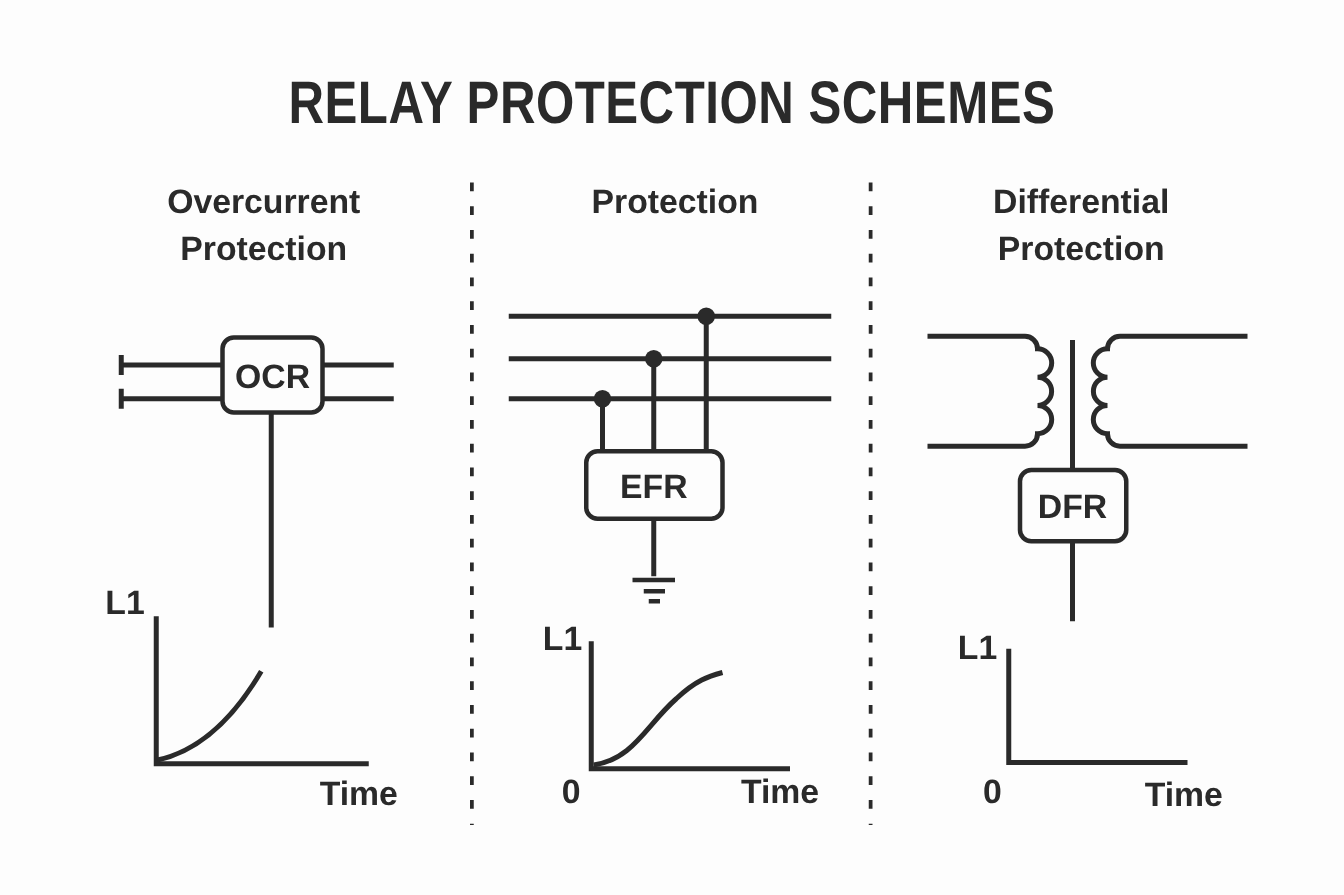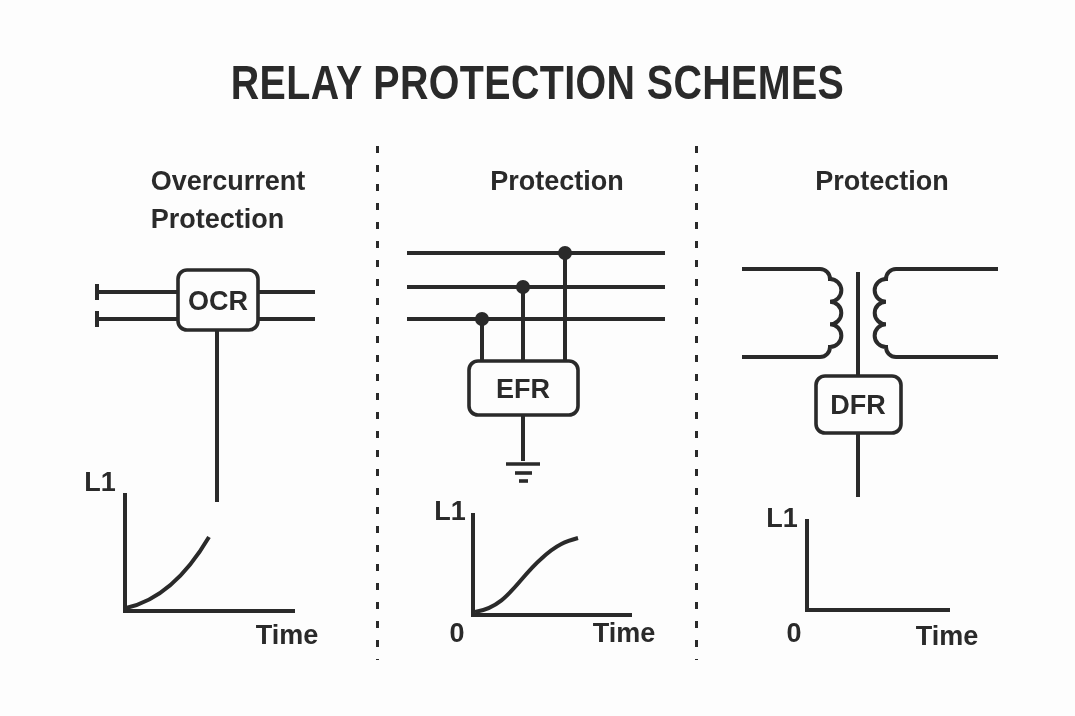--- a/index.html
+++ b/index.html
@@ -10,23 +10,23 @@
     font-family:"Liberation Sans", sans-serif;
     color:var(--ink);
   }
   .main-title {
     position:absolute; top:55px; left:0; width:100%; margin:0;
     text-align:center; font-size:48px; font-weight:700;
     transform:scaleX(0.82); transform-origin:50% 50%;
     letter-spacing:0.5px; color:var(--ink); white-space:nowrap;
   }
   .panel-title {
-    position:absolute; top:162px; transform:translateX(-50%);
-    font-size:27px; font-weight:700;
-    line-height:38px; color:var(--ink); white-space:nowrap;margin-left:17px;
+    position:absolute; top:142px; transform:translateX(-50%);
+    text-align:center; font-size:27px; font-weight:700;
+    line-height:38px; color:var(--ink); white-space:nowrap;
   }
   .pt-1 { left:211px; }
   .pt-2 { left:540px; }
   .pt-3 { left:865px; }
   svg.scene { position:absolute; left:0; top:0; }
   .ln   { stroke:var(--ink); stroke-width:3.6; fill:none; }
   .thick{ stroke-width:4; }
   .box  { fill:var(--bg); stroke:var(--ink); stroke-width:3.6; }
   .dot  { fill:var(--ink); stroke:none; }
   .dash { stroke:var(--ink); stroke-width:3; stroke-dasharray:7 12; fill:none; }
@@ -42,20 +42,21 @@
   <h1 class="main-title">RELAY PROTECTION SCHEMES</h1>
 
   <div class="panel-title pt-1">
     <div>Overcurrent</div>
     <div>Protection</div>
   </div>
   <div class="panel-title pt-2">
     <div>Protection</div>
   </div>
   <div class="panel-title pt-3">
+    <div>Differential</div>
     <div>Protection</div>
   </div>
 
   <svg class="scene" width="1075" height="716" viewBox="0 0 1075 716">
 
     <line class="dash" x1="377.5" y1="146" x2="377.5" y2="660"></line>
     <line class="dash" x1="696.5" y1="146" x2="696.5" y2="660"></line>
 
     <g>
       <path class="ln thick" d="M97 292 H315"></path>

